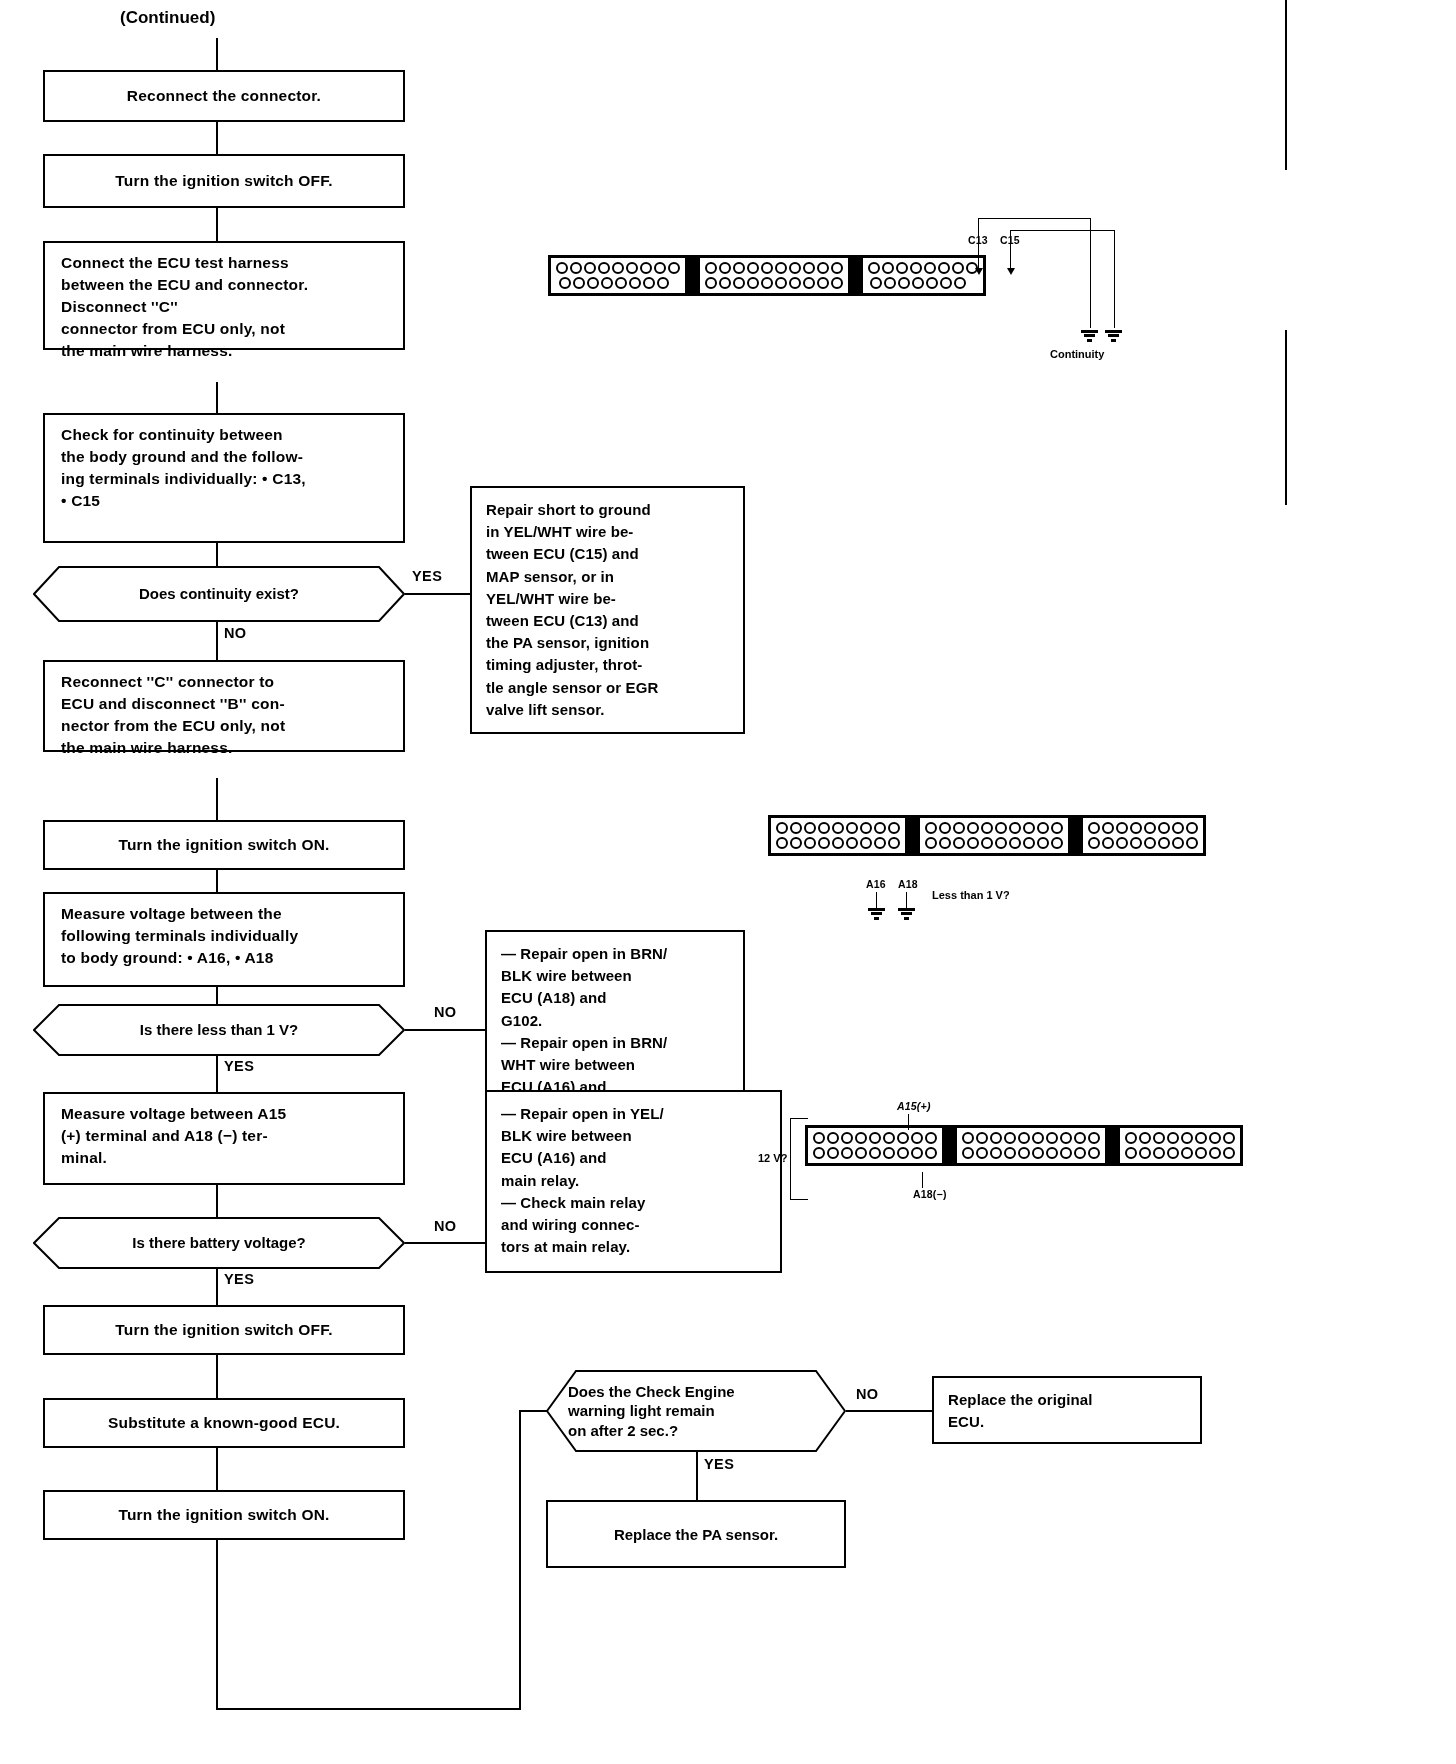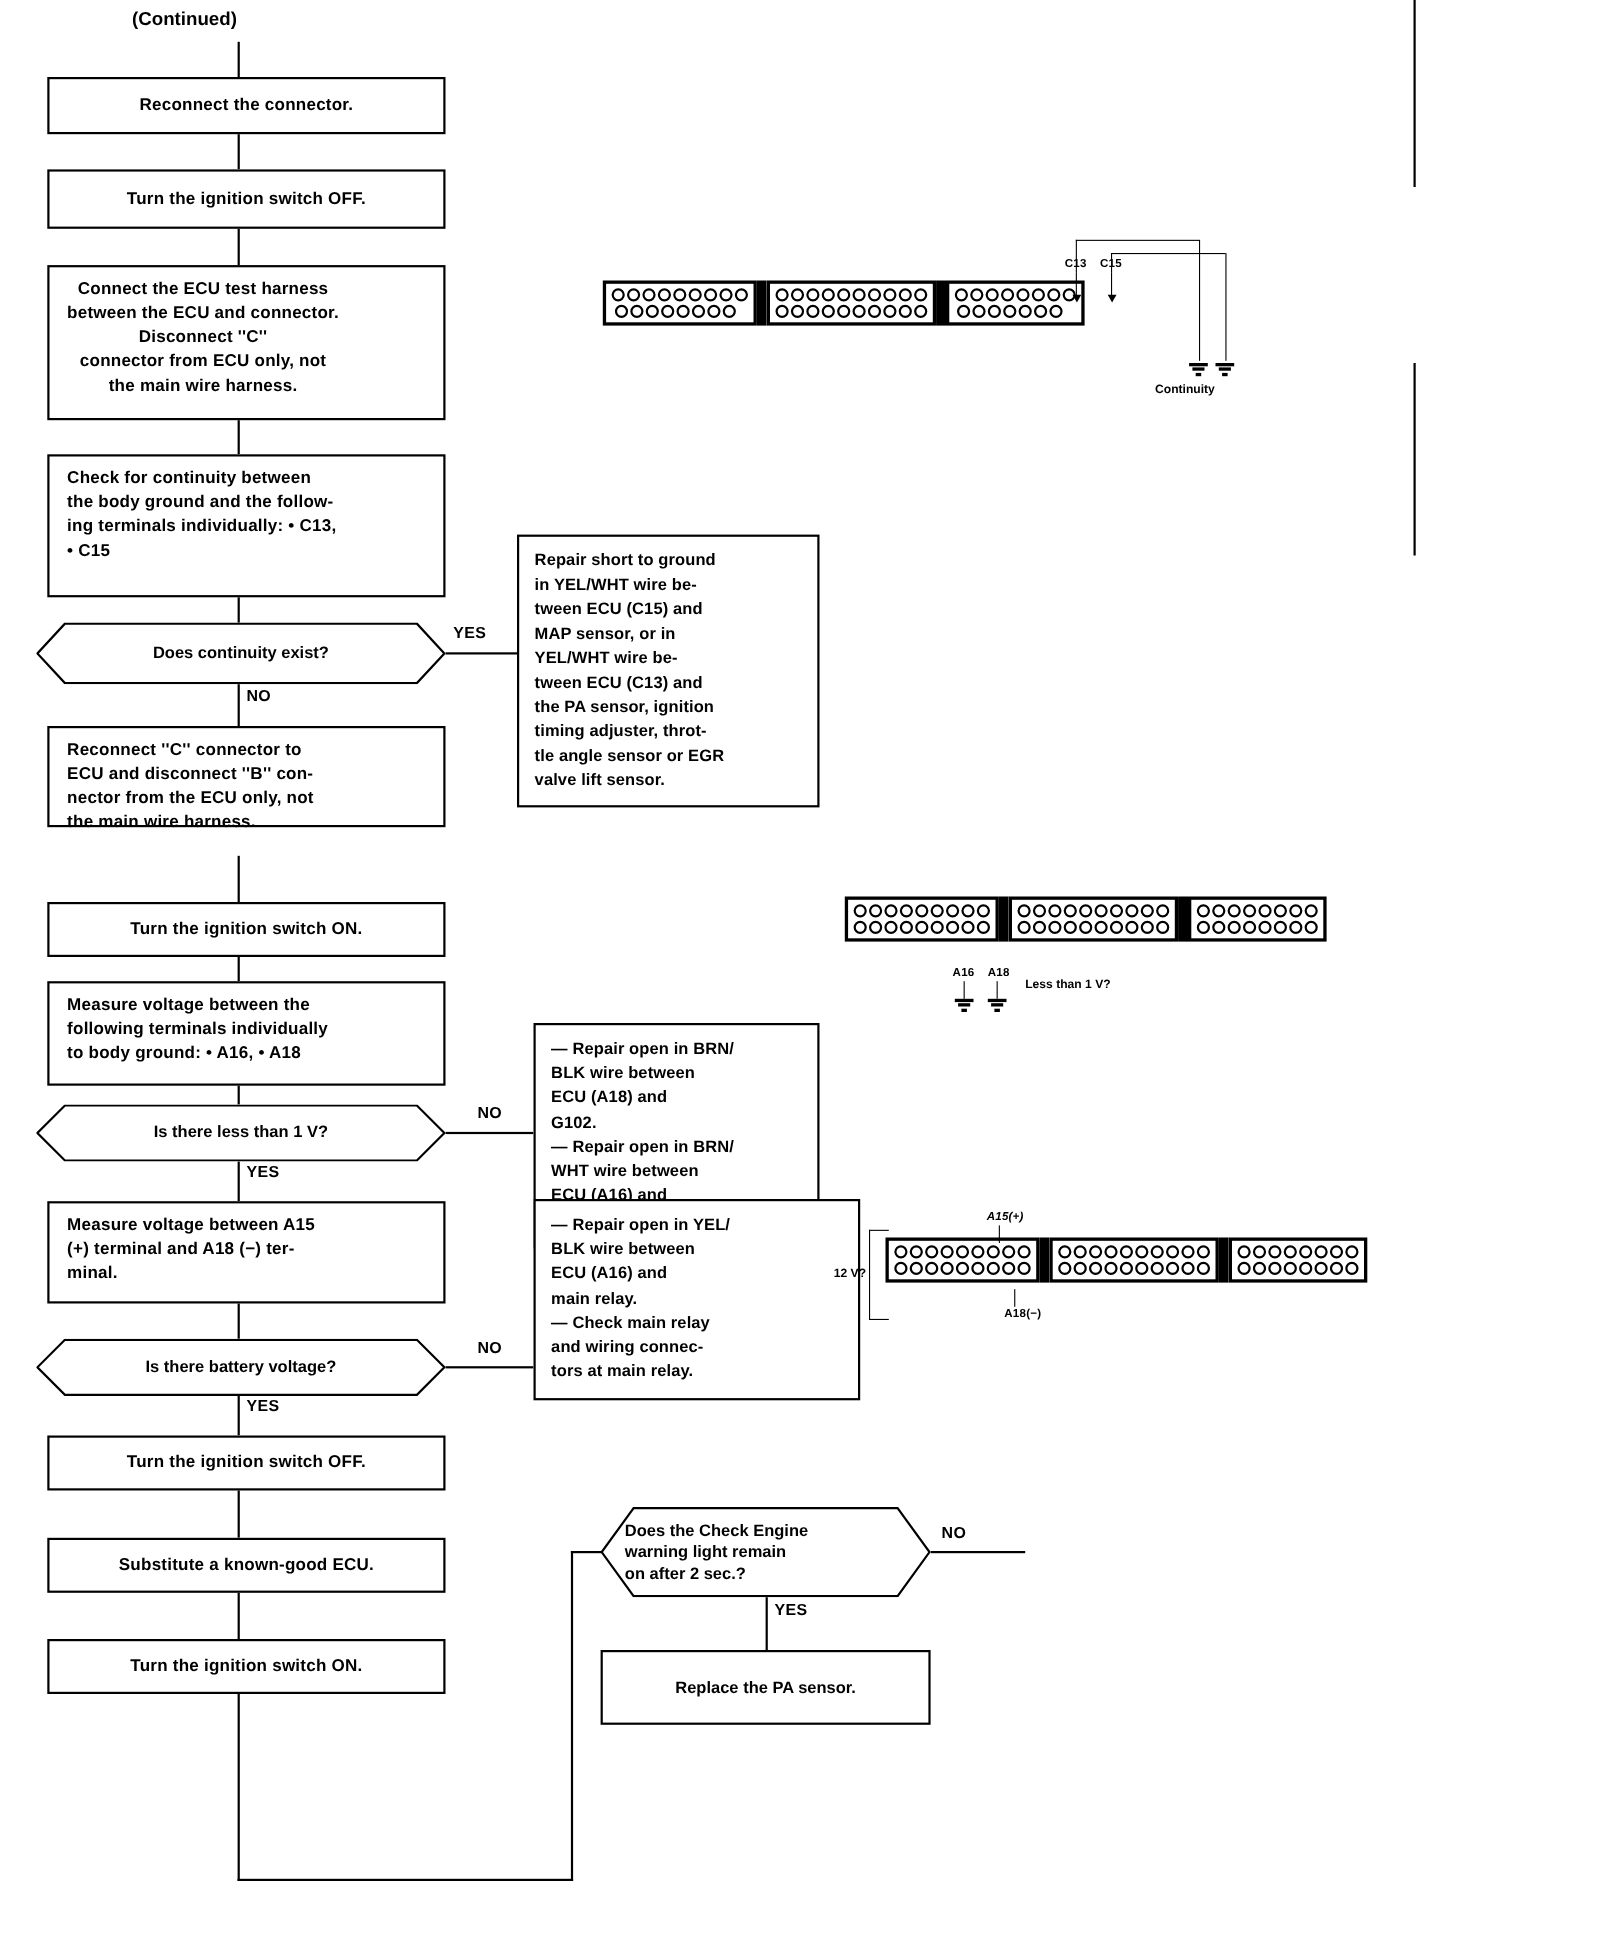--- a/index.html
+++ b/index.html
@@ -80,21 +80,21 @@
   <div class="pbox center abs" style="left:43px;top:70px;width:362px;height:52px;">
     <span class="txt">Reconnect the connector.</span>
   </div>
   <div class="vline" style="left:216px;top:122px;height:32px;"></div>
 
   <div class="pbox center abs" style="left:43px;top:154px;width:362px;height:54px;">
     <span class="txt">Turn the ignition switch OFF.</span>
   </div>
   <div class="vline" style="left:216px;top:208px;height:33px;"></div>
 
-  <div class="pbox pad abs" style="left:43px;top:241px;width:362px;height:141px;text-align:center;">
+  <div class="pbox pad abs" style="left:43px;top:241px;width:362px;height:109px;">
     <span class="txt">Connect the ECU test harness
 between the ECU and connector.
 Disconnect ''C''
 connector from ECU only, not
 the main wire harness.</span>
   </div>
   <div class="vline" style="left:216px;top:382px;height:31px;"></div>
 
   <div class="pbox pad abs" style="left:43px;top:413px;width:362px;height:130px;">
     <span class="txt">Check for continuity between
@@ -219,20 +219,22 @@
     </svg>
     <div class="hlabel" style="padding:0 22px;justify-content:flex-start;text-align:left;">Does the Check Engine
 warning light remain
 on after 2 sec.?</div>
   </div>
   <div class="hline" style="left:846px;top:1410px;width:86px;"></div>
   <div class="ylabel" style="left:856px;top:1386px;">NO</div>
   <div class="vline" style="left:696px;top:1452px;height:48px;"></div>
   <div class="ylabel" style="left:704px;top:1456px;">YES</div>
 
+  <div class="bbox abs" style="left:932px;top:1376px;width:270px;height:68px;display:flex;align-items:flex-start;">Replace   the   original
+ECU.</div>
 
   <div class="abs" style="left:546px;top:1500px;width:300px;height:68px;border:2px solid #000;
               display:flex;align-items:center;justify-content:center;font-size:15px;font-weight:bold;">
     <span>Replace the PA sensor.</span>
   </div>
 
   <div class="connrow" style="left:548px;top:255px;">
     <div class="cblock">
       <div class="prow">
         <span class="pin"></span>

